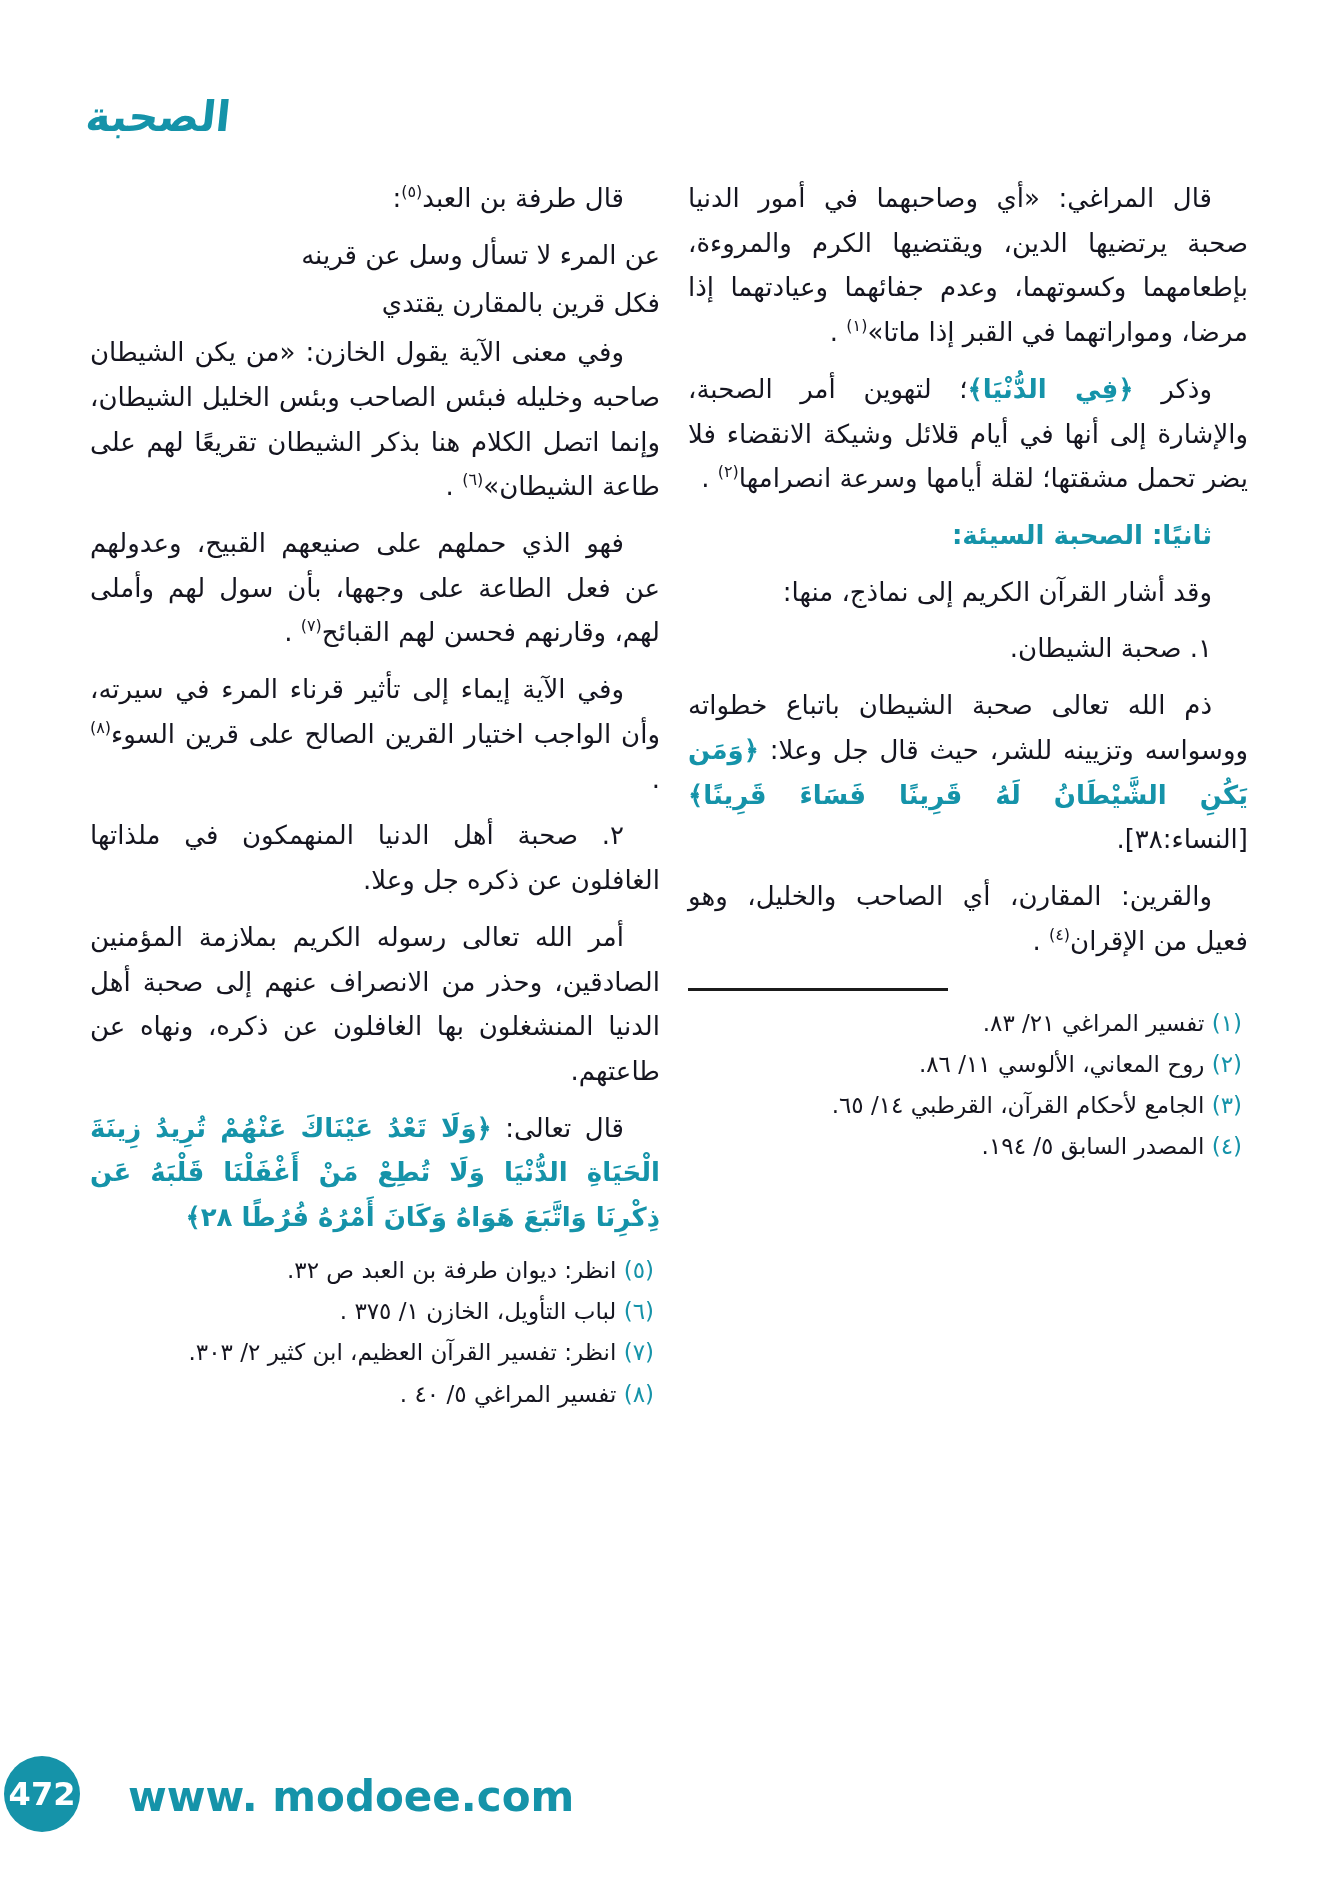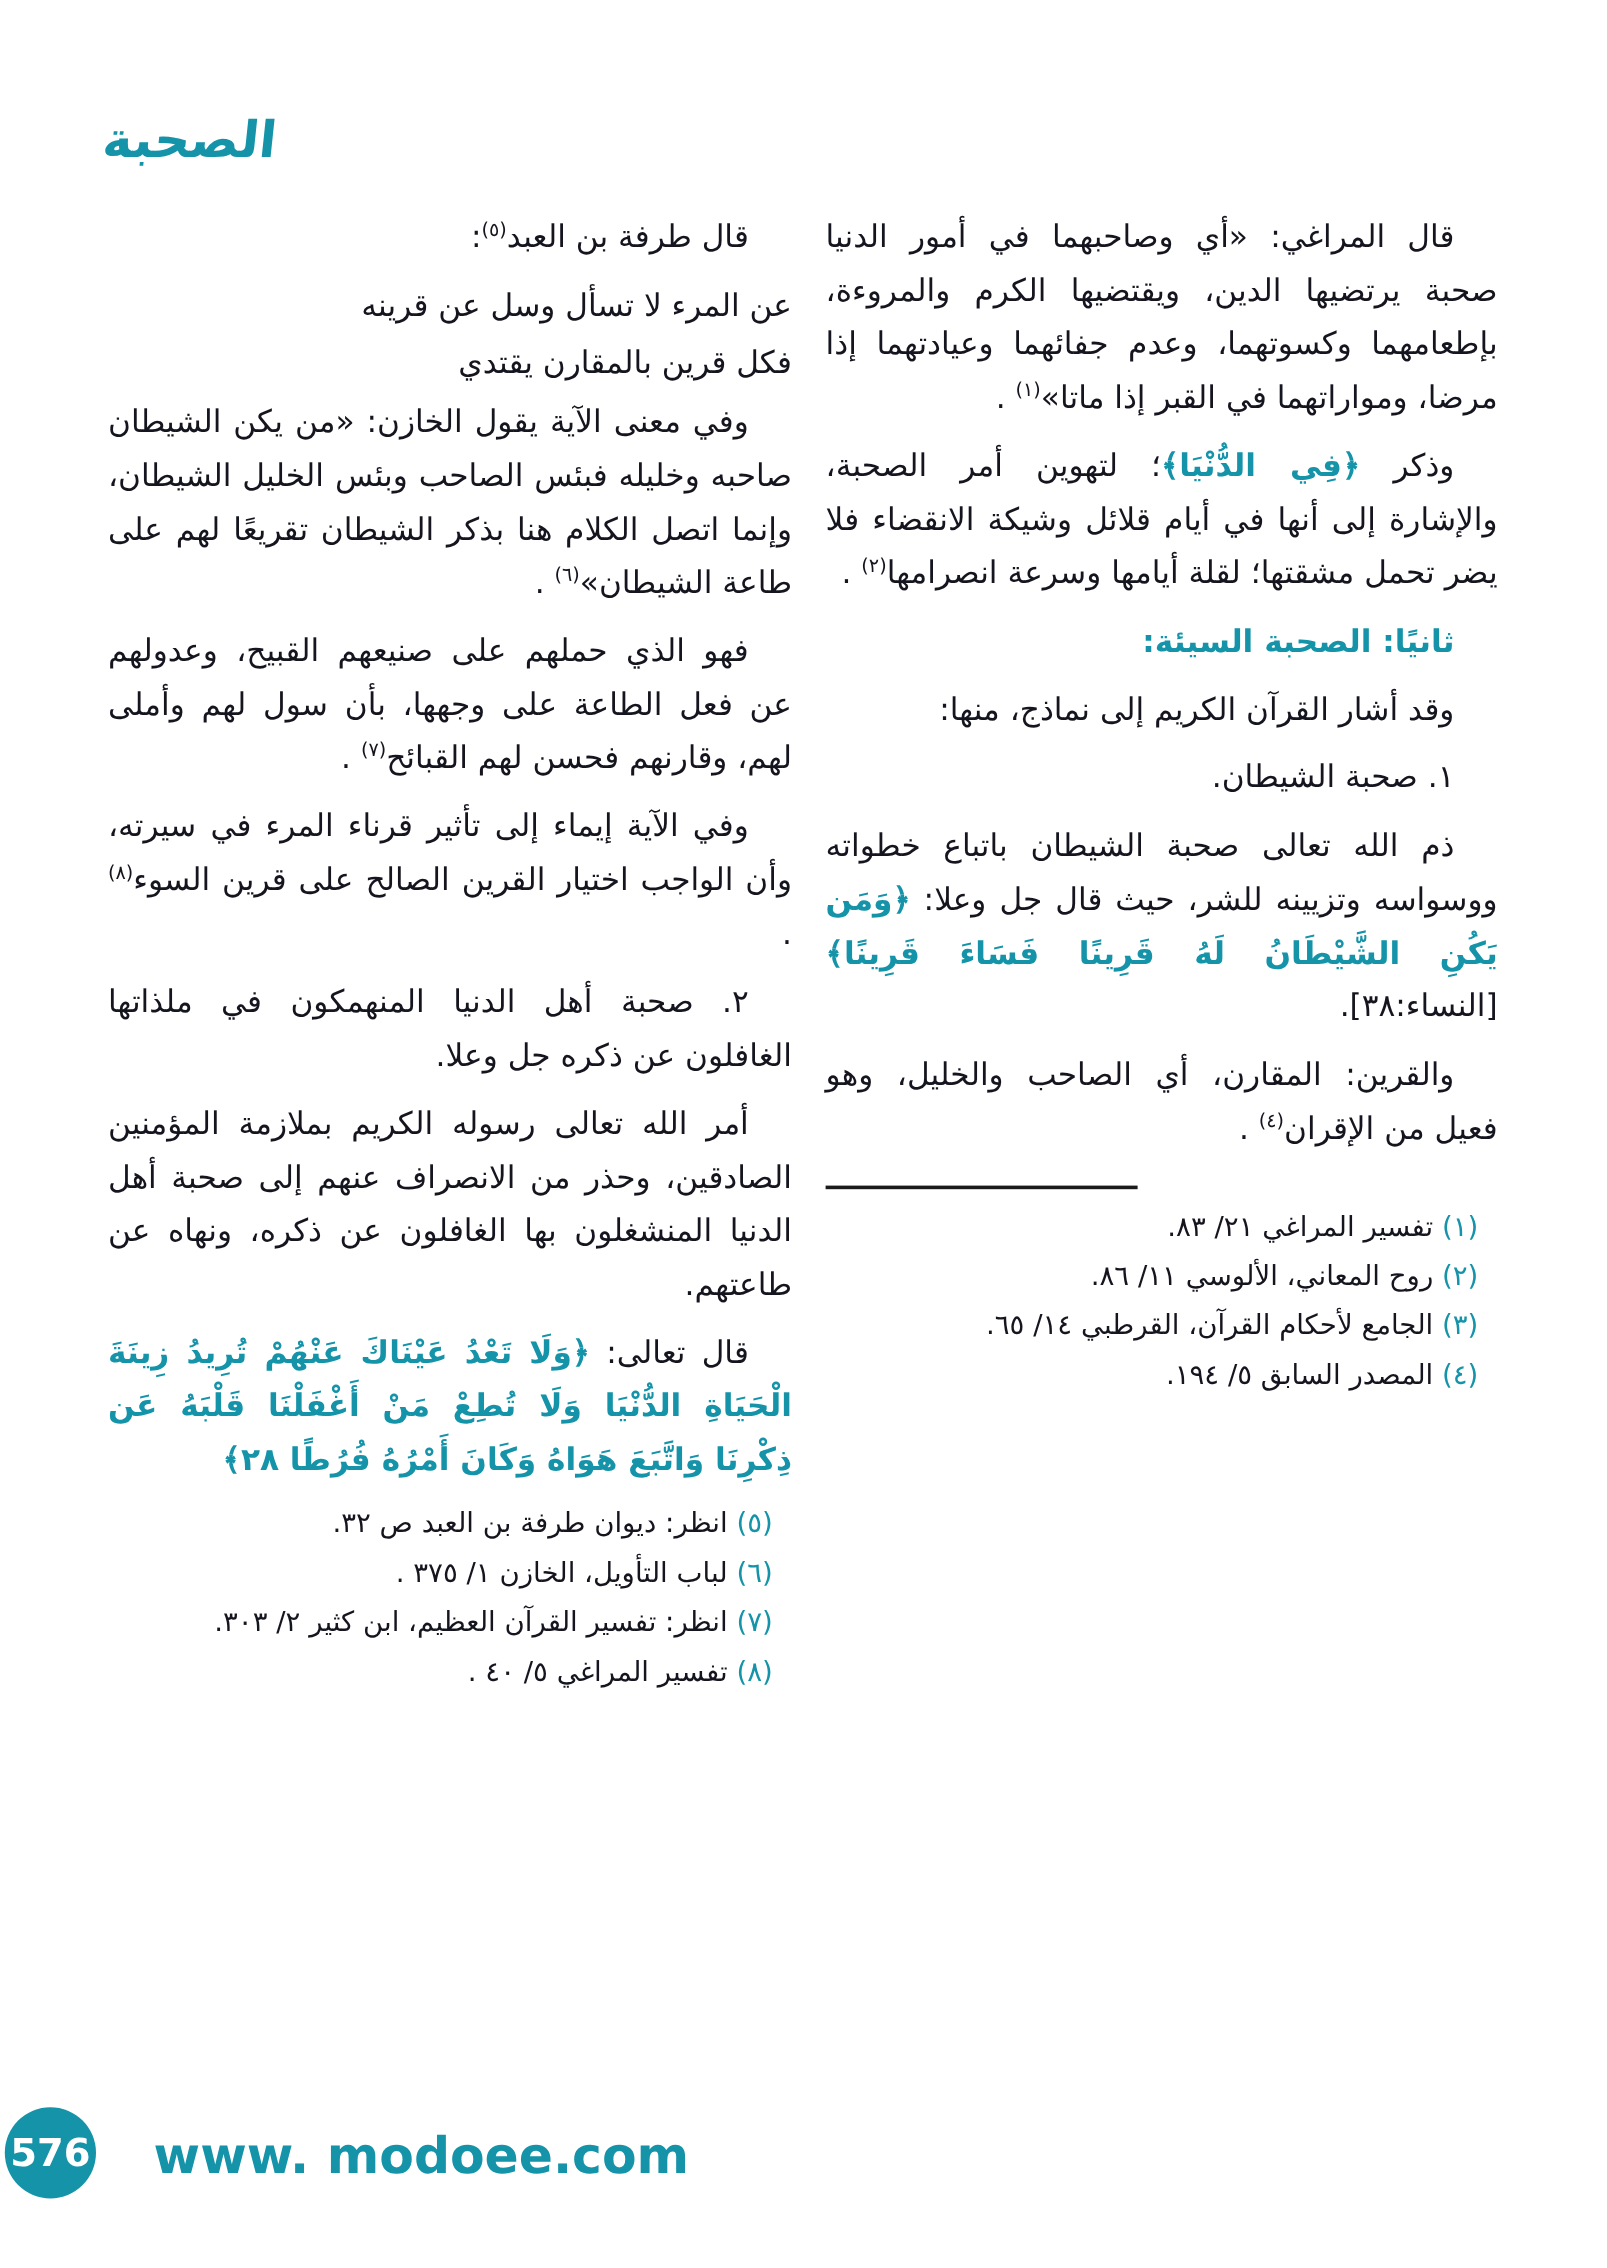--- a/index.html
+++ b/index.html
@@ -30,21 +30,21 @@
   .para.poetry { text-align: right; text-indent: 0; margin-bottom: 4px; }
   .quran { color: var(--accent); font-weight: 700; }
   .fnref { font-size: 16px; vertical-align: super; line-height: 0; }
   .separator {
     width: 260px; height: 0;
     border-top: 3px solid #1b1b1b;
     margin: 24px 0 14px auto; 
     margin-left: 0; margin-right: auto;
   }
   .footnotes { margin-top: 8px; font-size: 23px; line-height: 1.62; }
-  .fn-line { margin: 0 16px 4px; padding-right: 56px; text-indent: -56px; text-align: right; }
+  .fn-line { margin: 0 6px 4px; padding-right: 56px; text-indent: -56px; text-align: right; }
   .fn-num { color: var(--accent); }
   .page-badge {
     position: absolute; left: 4px; top: 1756px;
     width: 76px; height: 76px; border-radius: 50%;
     background: var(--accent); color: #ffffff;
     display: flex; align-items: center; justify-content: center;
     font-size: 32px; font-weight: 700;
   }
   .website {
     position: absolute; left: 128px; top: 1772px;
@@ -90,17 +90,17 @@
 
     <div class="footnotes">
       <p class="fn-line"><span class="fn-num">(٥)</span> <span>انظر: ديوان طرفة بن العبد ص ٣٢.</span></p>
       <p class="fn-line"><span class="fn-num">(٦)</span> <span>لباب التأويل، الخازن ١/ ٣٧٥ .</span></p>
       <p class="fn-line"><span class="fn-num">(٧)</span> <span>انظر: تفسير القرآن العظيم، ابن كثير ٢/ ٣٠٣.</span></p>
       <p class="fn-line"><span class="fn-num">(٨)</span> <span>تفسير المراغي ٥/ ٤٠ .</span></p>
     </div>
   </div>
 
   <div class="page-badge">
-      <span>576</span>
+      <span>472</span>
     </div>
   <div class="website">www. modoee.com</div>
 
 </div>
 
 </body></html>

